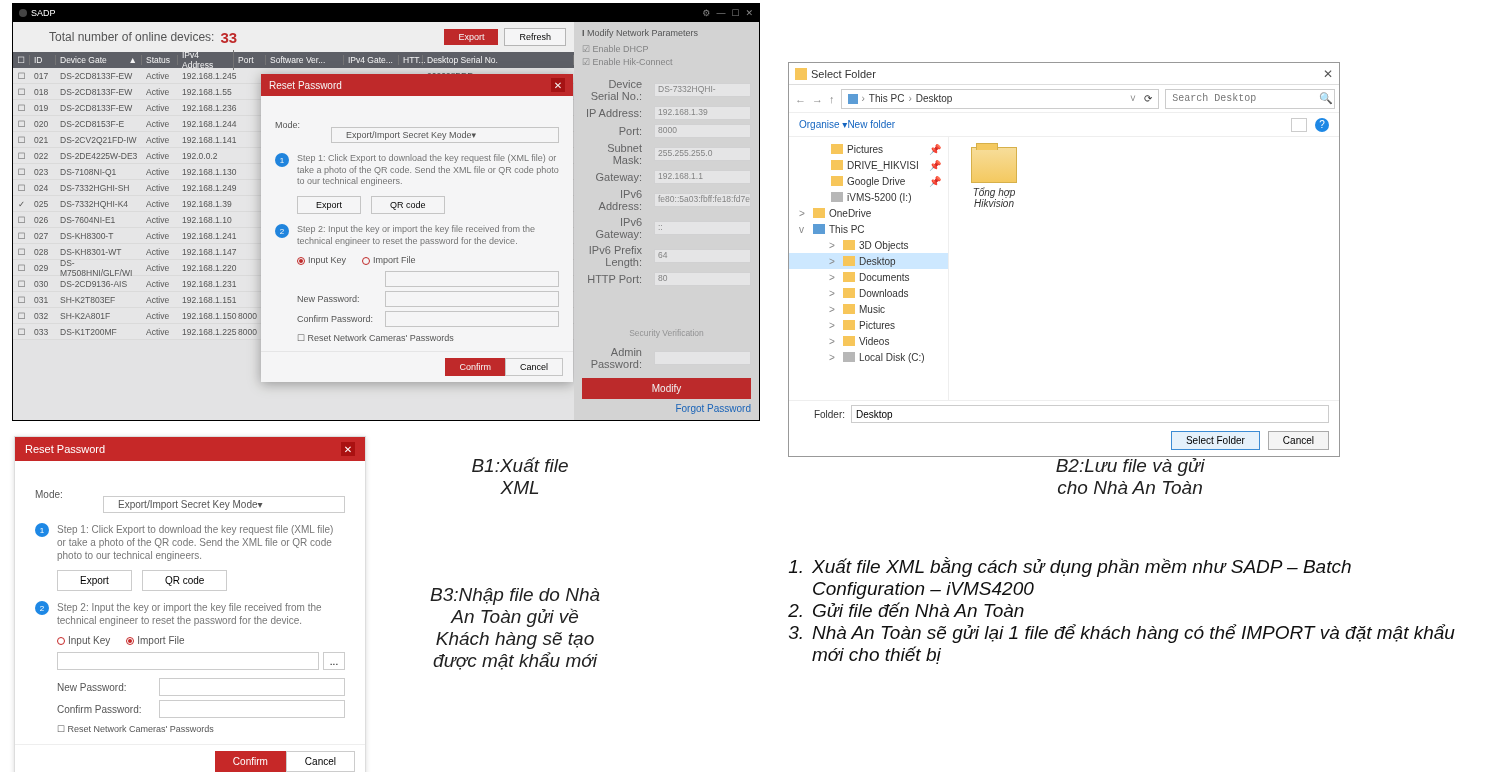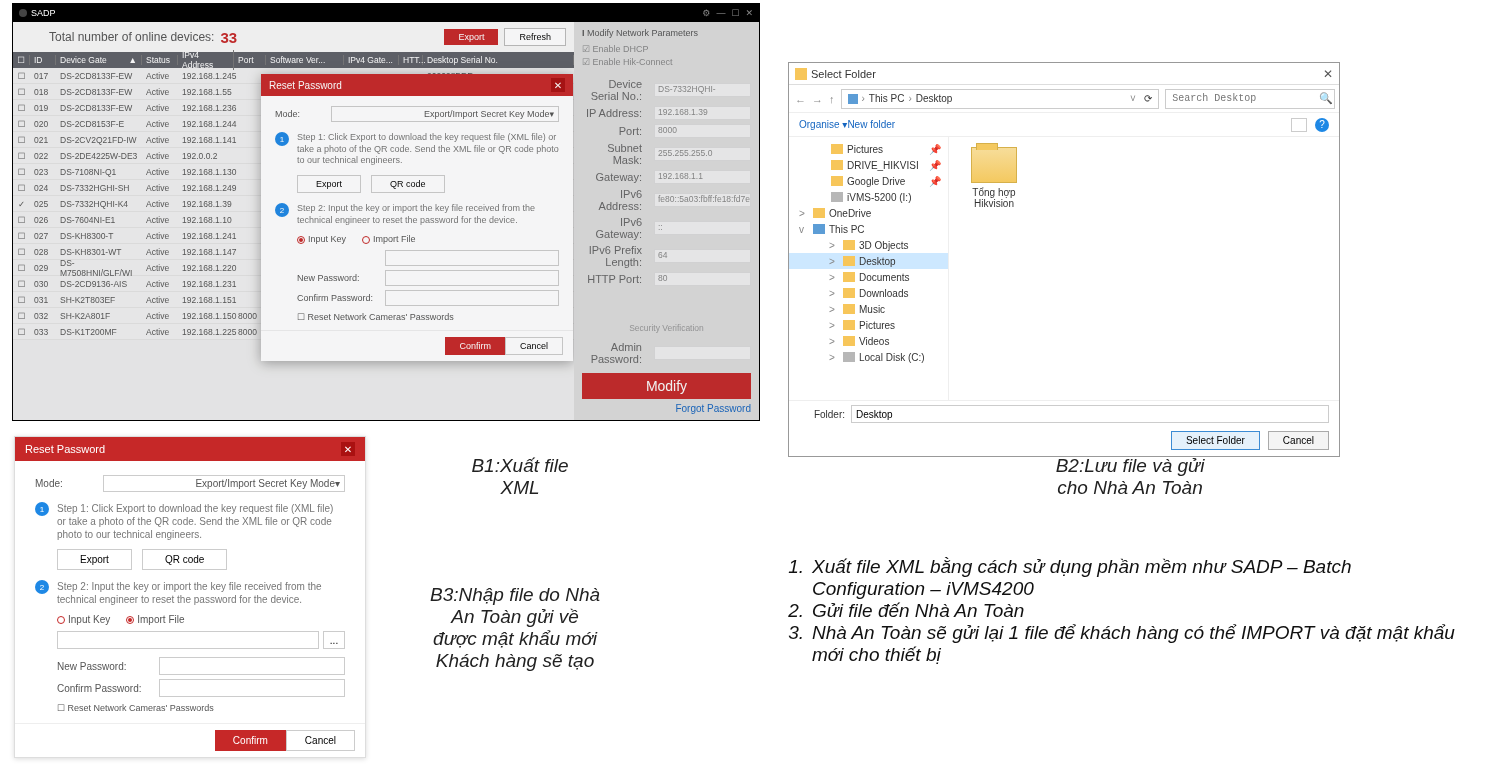--- a/index.html
+++ b/index.html
@@ -44,21 +44,21 @@
   
   .reset-modal {
     position: absolute; left: 248px; top: 52px; width: 312px; background: #fff;
     box-shadow: 0 2px 12px rgba(0,0,0,0.35); z-index: 5;
   }
   .reset-hdr { background: #c62828; color: #fff; padding: 4px 8px; font-size: 10px; display:flex; align-items:center;}
   .reset-hdr .x { margin-left:auto; background:#a11; width:14px; height:14px; display:flex;align-items:center;justify-content:center;font-size:10px;}
   .reset-body { padding: 10px 14px 6px 14px; font-size: 9px; color:#555;}
   .mode-row { display:flex; align-items:center; margin-bottom:10px;}
   .mode-row label { width:56px;}
-  .mode-sel { border:1px solid #ccc; padding:2px 4px; flex:1; display:flex; justify-content:flex-end; align-items:center;}
+  .mode-sel { border:1px solid #ccc; padding:2px 14px; flex:1; display:flex; justify-content:flex-start; align-items:center;margin-top:21px;}
   .step-block { display:flex; margin-bottom:8px;}
   .step-dot { width:14px; height:14px; border-radius:50%; background:#1e88e5; color:#fff; font-size:8px; display:flex;align-items:center;justify-content:center; margin-right:8px; flex-shrink:0;}
   .step-text { font-size:9px; color:#777; line-height:1.3;}
   .step-btns { margin:6px 0 10px 22px; display:flex; gap:10px;}
   .step-btns button { border:1px solid #ccc; background:#fff; padding:3px 18px; font-size:9px;}
   .radio-row { margin-left:22px; display:flex; gap:16px; font-size:9px; margin-bottom:6px;}
   .radio-dot { width:8px; height:8px; border:1px solid #c62828; border-radius:50%; display:inline-block; margin-right:3px; vertical-align:middle;}
   .radio-dot.filled::after{content:""; display:block; width:4px;height:4px;background:#c62828;border-radius:50%; margin:1px;}
   .pw-row { display:flex; align-items:center; margin:4px 0 4px 22px;}
   .pw-row label { width:88px; font-size:9px; color:#555;}
@@ -68,21 +68,21 @@
   .modal-ftr .confirm { background:#c62828; color:#fff; border:none; padding:3px 14px; font-size:9px;}
   .modal-ftr .cancel  { background:#fff; border:1px solid #ccc; padding:3px 14px; font-size:9px;}
 
   
   .np-title { font-size:9px; color:#555; margin-bottom:6px;}
   .np-cb { font-size:9px; color:#888; margin-bottom:3px;}
   .np-row { display:flex; align-items:center; margin:2px 0;}
   .np-row label { width:72px; text-align:right; padding-right:12px; font-size:11px; color:#666;}
   .np-row .val { flex:1; background:#f3f3f3; border:1px solid #ddd; height:14px; font-size:8.5px; padding:0 3px; color:#888; overflow:hidden;}
   .np-spacer{flex:1;}
-  .modify-btn { background:#c62828; color:#fff; border:none; width:100%; padding:5px 0; font-size:14px; margin-top:6px;}
+  .modify-btn { background:#c62828; color:#fff; border:none; width:100%; padding:5px 0; font-size:10px; margin-top:6px;}
   .forgot { text-align:right; font-size:10px; color:#1565c0; margin-top:4px;}
 
   
   .reset2 {
     position: absolute; left: 14px; top: 436px; width: 352px; background:#fff;
     border:1px solid #ddd; box-shadow:0 1px 5px rgba(0,0,0,0.15);
   }
   .reset2 .reset-hdr { font-size:11px; padding:5px 10px;}
   .reset2 .reset-body { padding:14px 20px 8px 20px; font-size:10px;}
   .reset2 .mode-row label{width:68px;}
@@ -119,21 +119,21 @@
   .sel-tree{ width:160px; border-right:1px solid #eee; padding:4px 0; overflow:hidden;}
   .tree-item{ display:flex; align-items:center; padding:1px 6px 1px 10px; height:16px; font-size:10px; gap:4px;}
   .tree-item.sub{ padding-left:28px;}
   .tree-item.sub2{ padding-left:40px;}
   .tree-item.sel-hi{ background:#cde8ff;}
   .ticn{ width:12px; height:10px; }
   .fld{background:#f7c65a;}
   .pc{background:#5c9dd6;}
   .drv{background:#b7b7b7;}
   .chevt{color:#888; width:10px;}
-  .sel-content{ flex:1; padding:10px;}
+  .sel-content{ flex:1; padding:10px;font-style:italic;}
   .folder-tile{ width:70px; text-align:center; font-size:10px; color:#333;}
   .folder-tile .fic{ width:46px; height:36px; margin:0 auto 4px auto; background:linear-gradient(#f7dd9a,#f4c960); border:1px solid #d6b04a; position:relative;}
   .folder-tile .fic::before{content:"";position:absolute;top:-5px;left:4px;width:20px;height:6px;background:#f4c960;border:1px solid #d6b04a;border-bottom:none;}
   .sel-ftr{ height:56px; border-top:1px solid #eee; padding:4px 10px;}
   .sel-fld-row{ display:flex; align-items:center; margin-bottom:8px;}
   .sel-fld-row label{ width:52px; text-align:right; padding-right:6px; font-size:10px;}
   .sel-fld-row input{ flex:1; border:1px solid #ccc; height:18px; padding:0 4px; font-size:10px;}
   .sel-btns{ display:flex; justify-content:flex-end; gap:8px;}
   .sel-btns button{ border:1px solid #aaa; background:#f4f4f4; padding:3px 14px; font-size:10px;}
   .sel-btns button.primary{ background:#e5f1fb; border:1px solid #3b8bd4;}
@@ -670,22 +670,22 @@
   <div>B1:Xuất file</div>
     <div>XML</div>
 </div>
 <div class="caption" style="left:1000px; top:455px; width:260px">
   <div>B2:Lưu file và gửi</div>
     <div>cho Nhà An Toàn</div>
 </div>
 <div class="caption" style="left:400px; top:584px; width:230px">
   <div>B3:Nhập file do Nhà</div>
     <div>An Toàn gửi về</div>
+    <div>Khách hàng sẽ tạo</div>
     <div>được mật khẩu mới</div>
-    <div>Khách hàng sẽ tạo</div>
 </div>
 
 <div class="instr" id="instr">
     <div class="row">
       <div class="num">1.</div>
       <div class="txt">Xuất file XML bằng cách sử dụng phần mềm như SADP – Batch Configuration – iVMS4200</div>
     </div>
     <div class="row">
       <div class="num">2.</div>
       <div class="txt">Gửi file đến Nhà An Toàn</div>

